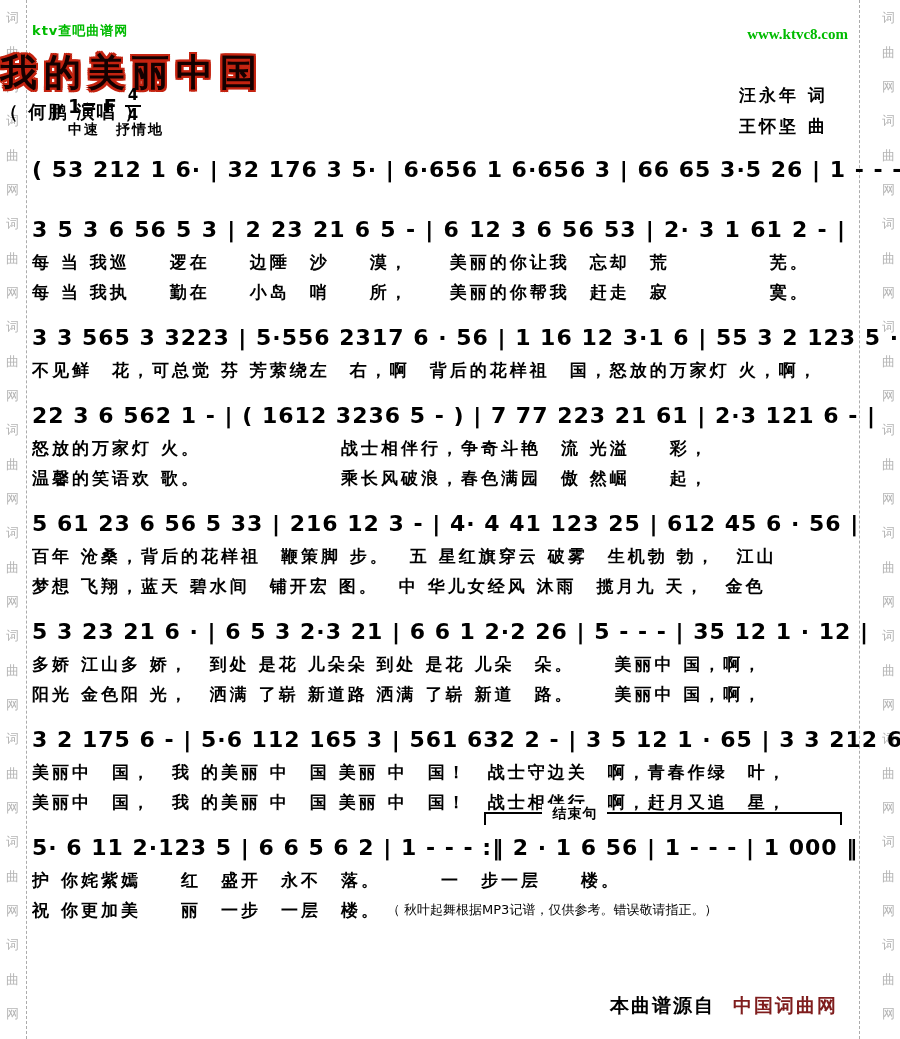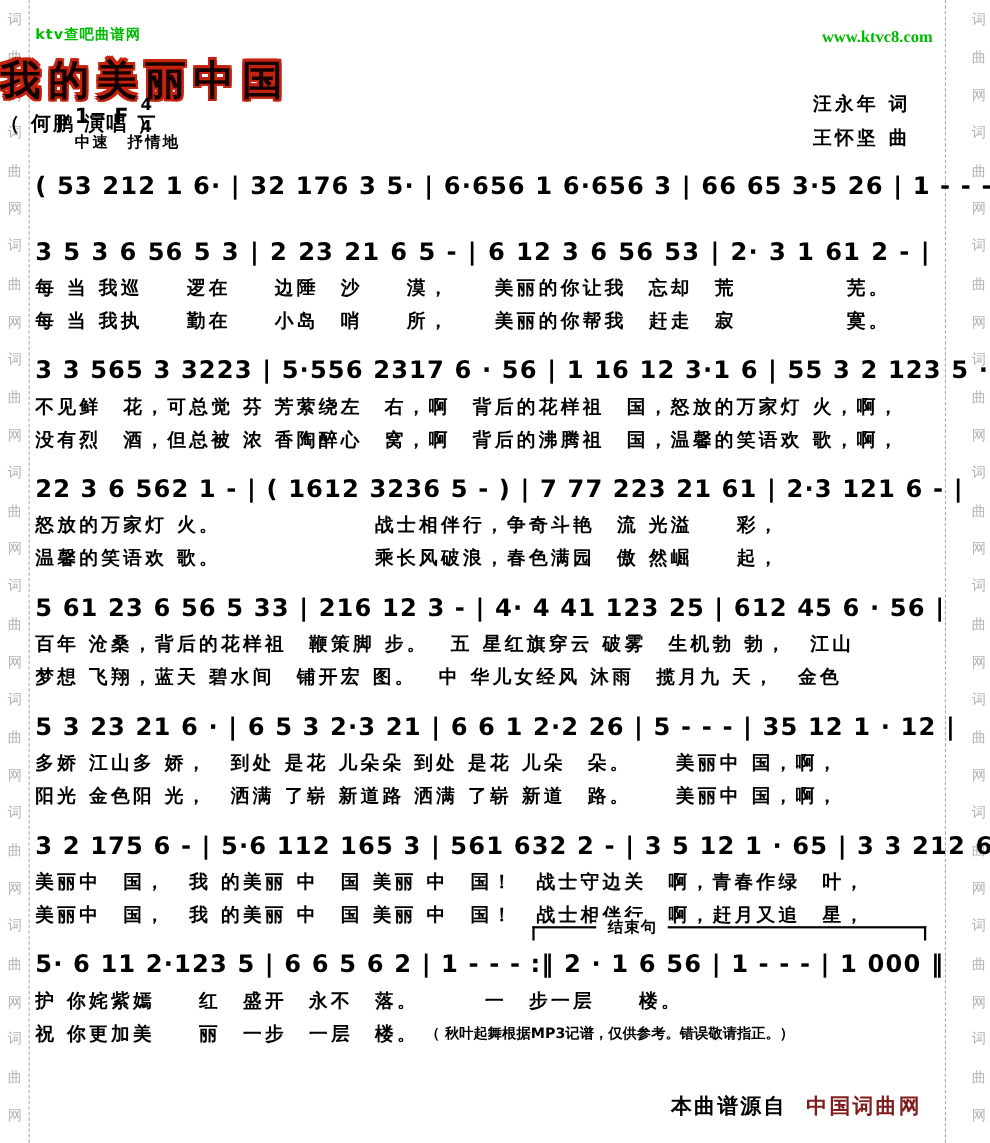--- a/index.html
+++ b/index.html
@@ -67,21 +67,21 @@
     font-size:22px; font-weight:bold; height:34px; line-height:34px;
     letter-spacing:1px; white-space:nowrap;
     text-align:justify; text-align-last:justify;
   }
   .lyric {
     font-size:17px; font-weight:bold; height:30px; line-height:30px;
     letter-spacing:3px; white-space:pre; overflow:hidden;
   }
   .lyric-row { display:flex; align-items:center; height:30px; }
   .lyric-row .lyric { flex:0 0 auto; }
-  .score-note { font-size:13px; font-weight:bold; letter-spacing:0; margin-left:6px; white-space:nowrap; }
+  .score-note { font-size:13px; font-weight:normal; letter-spacing:0; margin-left:6px; white-space:nowrap; }
 
   .ending-bracket {
     position:absolute; top:-19px; left:55.5%; right:0.5%; height:11px;
     border:2px solid #000; border-bottom:none;
   }
   .ending-label {
     position:absolute; top:-10px; left:16%; background:#fff; padding:0 10px;
     font-size:14px; font-weight:bold; line-height:19px; letter-spacing:1px;
   }
 
@@ -127,21 +127,20 @@
 
     <div class="system">
       <div class="notation">3 5 3 6 56 5 3 | 2 23 21 6 5 - | 6 12 3 6 56 53 | 2· 3 1 61 2 - |</div>
       <div class="lyric">每 当 我巡　　逻在　　边陲　沙　　漠，　　美丽的你让我　忘却　荒　　　　　芜。</div>
       <div class="lyric">每 当 我执　　勤在　　小岛　哨　　所，　　美丽的你帮我　赶走　寂　　　　　寞。</div>
     </div>
 
     <div class="system">
       <div class="notation">3 3 565 3 3223 | 5·556 2317 6 · 56 | 1 16 12 3·1 6 | 55 3 2 123 5 · 35 |</div>
       <div class="lyric">不见鲜　花，可总觉 芬 芳萦绕左　右，啊　背后的花样祖　国，怒放的万家灯 火，啊，</div>
-      <div class="lyric">没有烈　酒，但总被 浓 香陶醉心　窝，啊　背后的沸腾祖　国，温馨的笑语欢 歌，啊，</div>
     </div>
 
     <div class="system">
       <div class="notation">22 3 6 562 1 - | ( 1612 3236 5 - ) | 7 77 223 21 61 | 2·3 121 6 - |</div>
       <div class="lyric">怒放的万家灯 火。　　　　　　　战士相伴行，争奇斗艳　流 光溢　　彩，</div>
       <div class="lyric">温馨的笑语欢 歌。　　　　　　　乘长风破浪，春色满园　傲 然崛　　起，</div>
     </div>
 
     <div class="system">
       <div class="notation">5 61 23 6 56 5 33 | 216 12 3 - | 4· 4 41 123 25 | 612 45 6 · 56 |</div>

